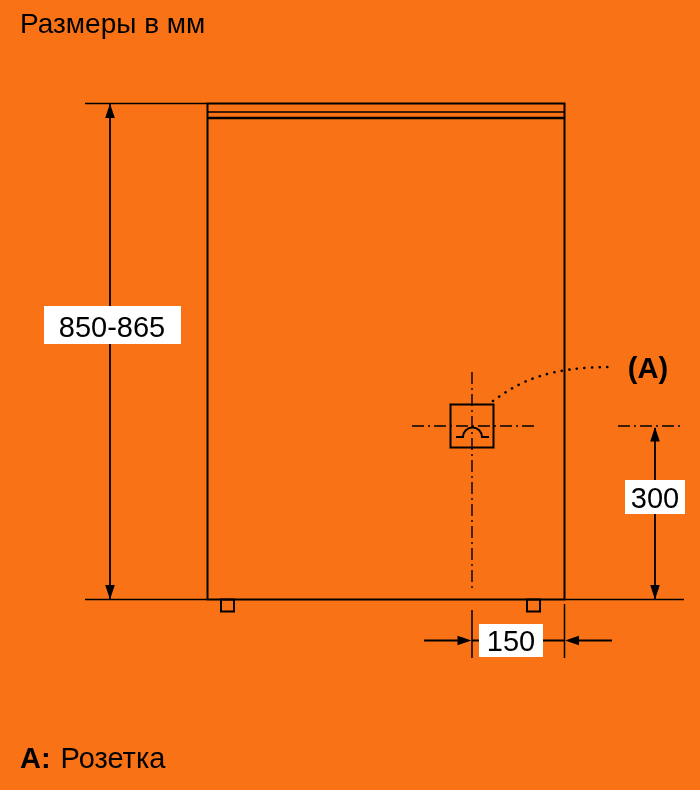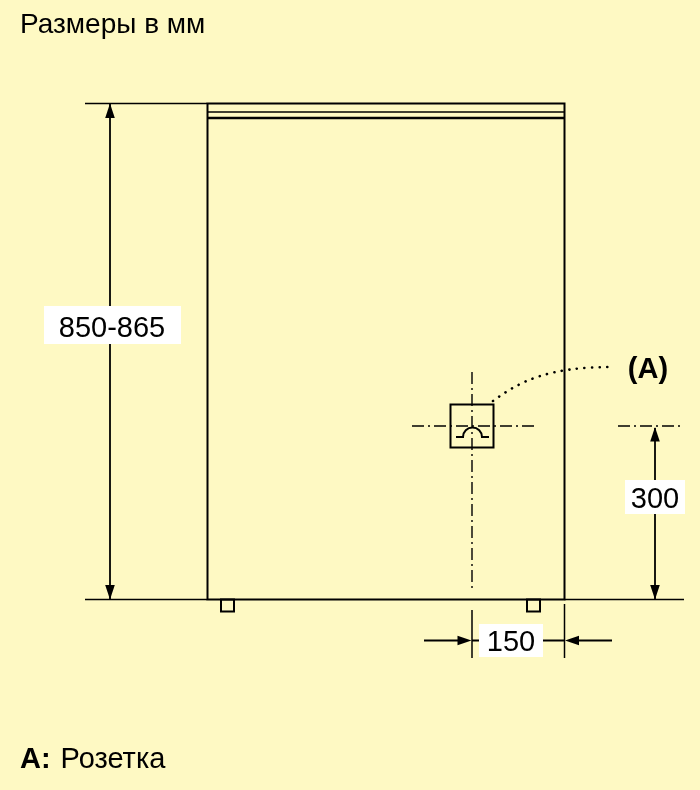--- a/index.html
+++ b/index.html
@@ -1,16 +1,16 @@
 <!DOCTYPE html>
 <html><head>
 <meta charset="utf-8">
 <style>
   html,body{margin:0;padding:0;background:#ffffff;}
-  .page{width:700px;height:790px;background:#fef9c3;position:relative;overflow:hidden;
+  .page{width:700px;height:790px;background:#f97316;position:relative;overflow:hidden;
         font-family:"Liberation Sans",sans-serif;}
   svg{display:block;}
   svg text{fill:#000000;font-family:"Liberation Sans",sans-serif;}
   .outline{fill:none;stroke:#000000;stroke-width:2;}
   .thin{fill:none;stroke:#000000;stroke-width:1.5;}
   .thick{fill:none;stroke:#000000;stroke-width:2.5;}
   .dim{fill:none;stroke:#000000;stroke-width:1.8;}
   .dashdot{fill:none;stroke:#000000;stroke-width:1.4;stroke-dasharray:12 4 2 4;}
   .dots{fill:none;stroke:#000000;stroke-width:2.6;stroke-dasharray:0.1 7.5;stroke-linecap:round;}
   .arrow{fill:#000000;stroke:none;}

